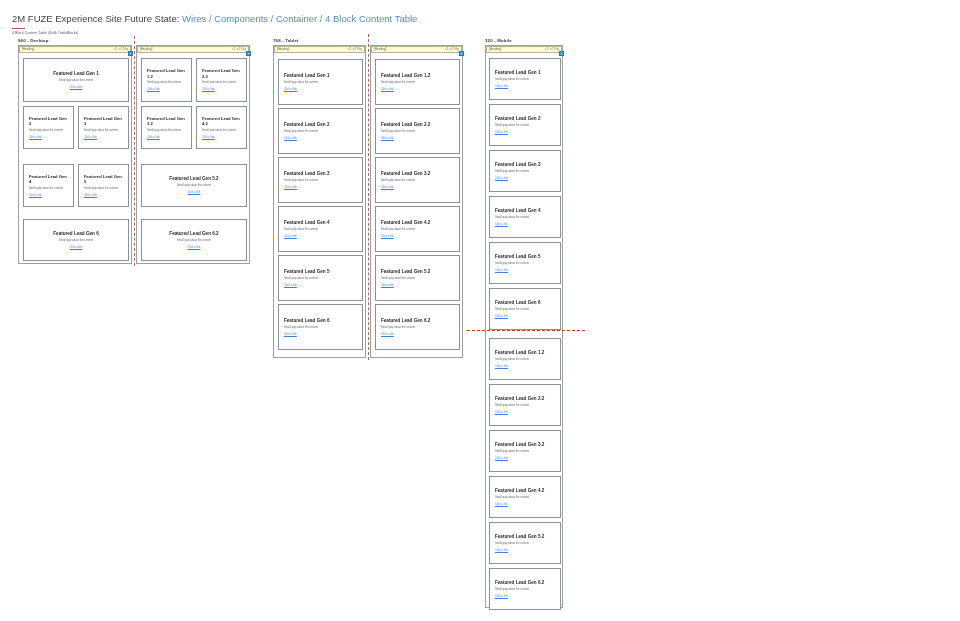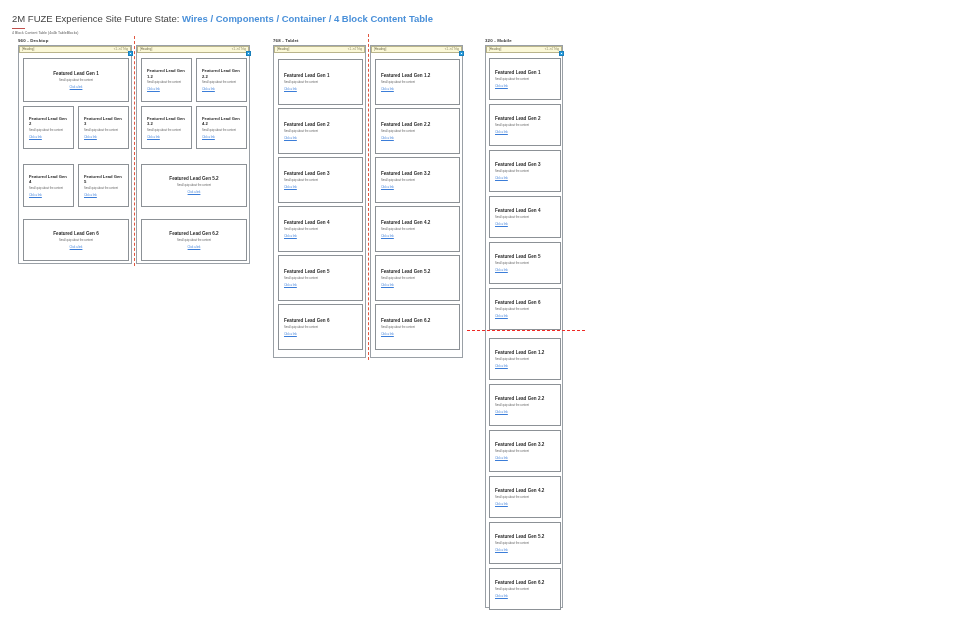--- a/index.html
+++ b/index.html
@@ -7,21 +7,21 @@
     width:960px;height:621px;
     background:#ffffff;
     font-family:"Liberation Sans",sans-serif;
     color:#333;
     overflow:hidden;
     position:relative;
   }
   
   .page-header{position:absolute;left:12px;top:13px;}
   .title{font-size:9.5px;font-weight:400;color:#444;white-space:nowrap;line-height:12px;}
-  .title .crumb{color:#4a90d9;font-weight:bold;}
+  .title .crumb{color:#4a90d9;}
   .rule{width:13px;height:1.6px;background:#c0504d;margin-top:2.5px;margin-bottom:1.5px;}
   .subtitle{font-size:3.4px;color:#555;letter-spacing:.1px;line-height:5px;white-space:nowrap;}
 
   
   .board{position:absolute;left:0;top:38px;width:960px;height:580px;}
   .col{position:absolute;}
   .col-label{font-size:4.4px;font-weight:700;color:#333;margin-bottom:2.5px;letter-spacing:.15px;}
 
   .frame{border:1px solid #9aa0a6;background:#fff;position:relative;box-sizing:border-box;}
 

